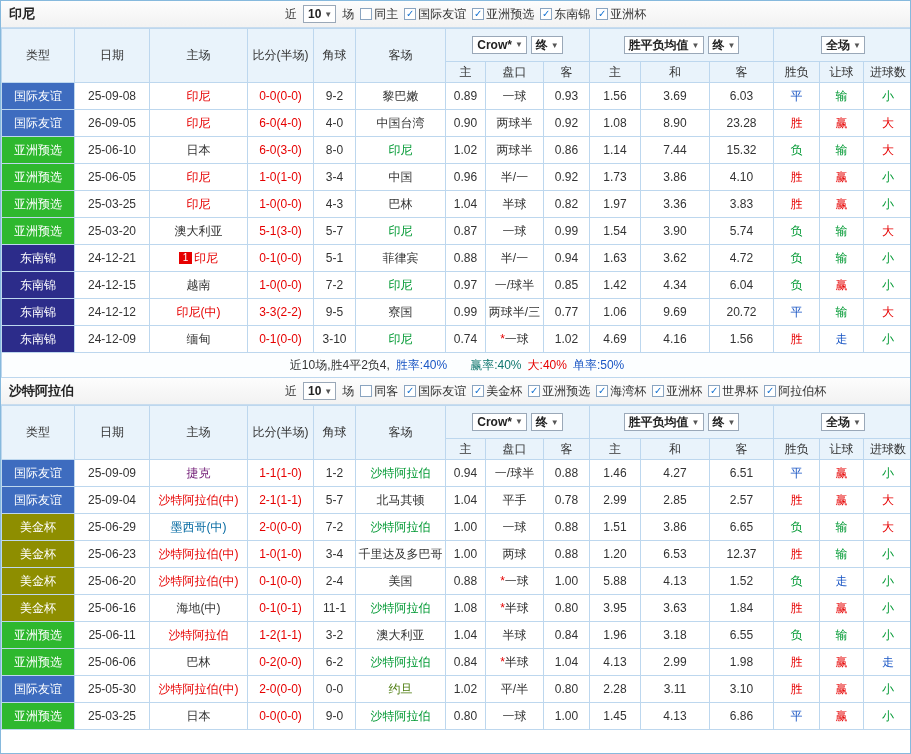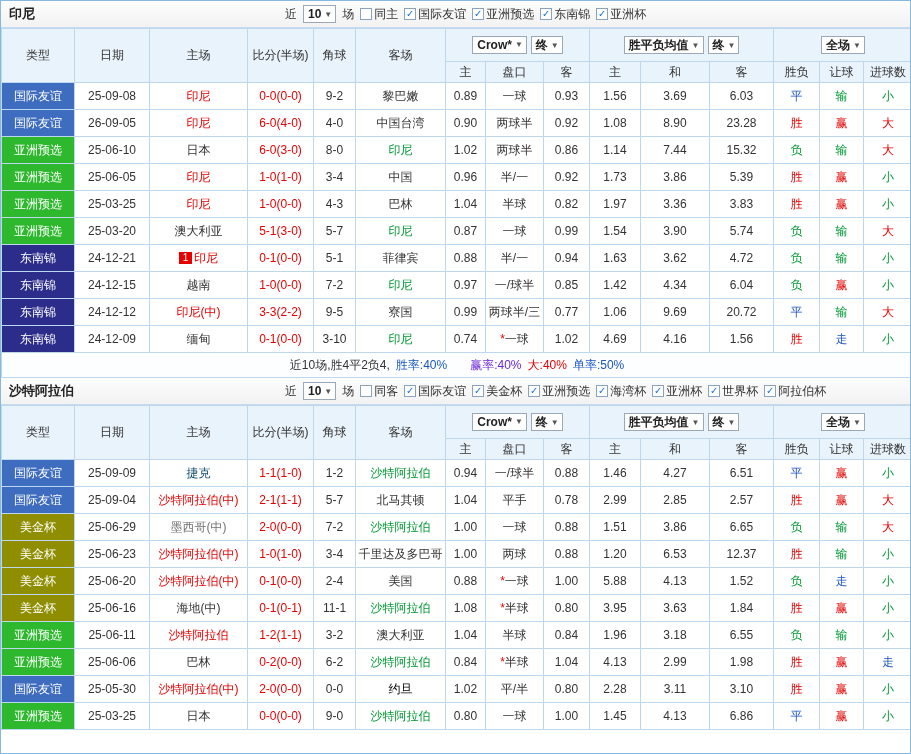--- a/index.html
+++ b/index.html
@@ -191,21 +191,21 @@
               <td>25-06-05</td>
               <td><span style="color: rgb(230, 0, 0);">印尼</span></td>
               <td class="score">1-0(1-0)</td>
               <td>3-4</td>
               <td><span style="color: rgb(51, 51, 51);">中国</span></td>
               <td class="odds">0.96</td>
               <td class="odds">半/一</td>
               <td class="odds">0.92</td>
               <td class="odds">1.73</td>
               <td class="odds">3.86</td>
-              <td class="odds">5.39</td>
+              <td class="odds">4.10</td>
               <td class="res" style="color: rgb(230, 0, 0);">胜</td>
               <td class="res" style="color: rgb(230, 0, 0);">赢</td>
               <td class="res" style="color: rgb(0, 153, 51);">小</td>
             </tr>
             <tr class="row">
               <td class="type" style="background: rgb(46, 184, 46);">亚洲预选</td>
               <td>25-03-25</td>
               <td><span style="color: rgb(230, 0, 0);">印尼</span></td>
               <td class="score">1-0(0-0)</td>
               <td>4-3</td>
@@ -299,21 +299,21 @@
               <td class="odds"><span class="star">*</span>一球</td>
               <td class="odds">1.02</td>
               <td class="odds">4.69</td>
               <td class="odds">4.16</td>
               <td class="odds">1.56</td>
               <td class="res" style="color: rgb(230, 0, 0);">胜</td>
               <td class="res" style="color: rgb(26, 86, 196);">走</td>
               <td class="res" style="color: rgb(0, 153, 51);">小</td>
             </tr>
             <tr class="sum">
-              <td colspan="15"><span style="color: rgb(51, 51, 51);">近10场,胜4平2负4,</span><span style="color: rgb(26, 86, 196);">胜率:40%</span><span style="color: #6d28d9; margin-left: 20px;">赢率:40%</span><span style="color: rgb(230, 0, 0);">大:40%</span><span style="color: rgb(26, 86, 196);">单率:50%</span></td>
+              <td colspan="15"><span style="color: rgb(51, 51, 51);">近10场,胜4平2负4,</span><span style="color: rgb(26, 86, 196);">胜率:40%</span><span style="color: #0f766e; margin-left: 20px;">赢率:40%</span><span style="color: rgb(230, 0, 0);">大:40%</span><span style="color: rgb(26, 86, 196);">单率:50%</span></td>
             </tr>
           </tbody>
         </table>
       </div>
       <div class="section">
         <div class="sec-head">
           <span class="team">沙特阿拉伯</span>
           <span class="filters">
             <span class="ftext">近</span>
             <span class="sel">
@@ -409,21 +409,21 @@
               <th class="h2">客</th>
               <th class="h2">胜负</th>
               <th class="h2">让球</th>
               <th class="h2">进球数</th>
             </tr>
           </thead>
           <tbody>
             <tr class="row">
               <td class="type" style="background: rgb(62, 108, 191);">国际友谊</td>
               <td>25-09-09</td>
-              <td><span style="color: #0c4a6e; font-family: Liberation Serif, serif;">捷克</span></td>
+              <td><span style="color: #701a75; font-family: Liberation Serif, serif;">捷克</span></td>
               <td class="score">1-1(1-0)</td>
               <td>1-2</td>
               <td><span style="color: rgb(0, 153, 51);">沙特阿拉伯</span></td>
               <td class="odds">0.94</td>
               <td class="odds">一/球半</td>
               <td class="odds">0.88</td>
               <td class="odds">1.46</td>
               <td class="odds">4.27</td>
               <td class="odds">6.51</td>
               <td class="res" style="color: rgb(26, 86, 196);">平</td>
@@ -443,21 +443,21 @@
               <td class="odds">2.99</td>
               <td class="odds">2.85</td>
               <td class="odds">2.57</td>
               <td class="res" style="color: rgb(230, 0, 0);">胜</td>
               <td class="res" style="color: rgb(230, 0, 0);">赢</td>
               <td class="res" style="color: rgb(230, 0, 0);">大</td>
             </tr>
             <tr class="row">
               <td class="type" style="background: rgb(142, 142, 0);">美金杯</td>
               <td>25-06-29</td>
-              <td><span style="color: #737373;">墨西哥(中)</span></td>
+              <td><span style="color: #0369a1;">墨西哥(中)</span></td>
               <td class="score">2-0(0-0)</td>
               <td>7-2</td>
               <td><span style="color: rgb(0, 153, 51);">沙特阿拉伯</span></td>
               <td class="odds">1.00</td>
               <td class="odds">一球</td>
               <td class="odds">0.88</td>
               <td class="odds">1.51</td>
               <td class="odds">3.86</td>
               <td class="odds">6.65</td>
               <td class="res" style="color: rgb(0, 153, 51);">负</td>
@@ -548,21 +548,21 @@
               <td class="res" style="color: rgb(230, 0, 0);">胜</td>
               <td class="res" style="color: rgb(230, 0, 0);">赢</td>
               <td class="res" style="color: rgb(26, 86, 196);">走</td>
             </tr>
             <tr class="row">
               <td class="type" style="background: rgb(62, 108, 191);">国际友谊</td>
               <td>25-05-30</td>
               <td><span style="color: rgb(230, 0, 0);">沙特阿拉伯(中)</span></td>
               <td class="score">2-0(0-0)</td>
               <td>0-0</td>
-              <td><span style="color: #000000;">约旦</span></td>
+              <td><span style="color: #4d7c0f;">约旦</span></td>
               <td class="odds">1.02</td>
               <td class="odds">平/半</td>
               <td class="odds">0.80</td>
               <td class="odds">2.28</td>
               <td class="odds">3.11</td>
               <td class="odds">3.10</td>
               <td class="res" style="color: rgb(230, 0, 0);">胜</td>
               <td class="res" style="color: rgb(230, 0, 0);">赢</td>
               <td class="res" style="color: rgb(0, 153, 51);">小</td>
             </tr>

